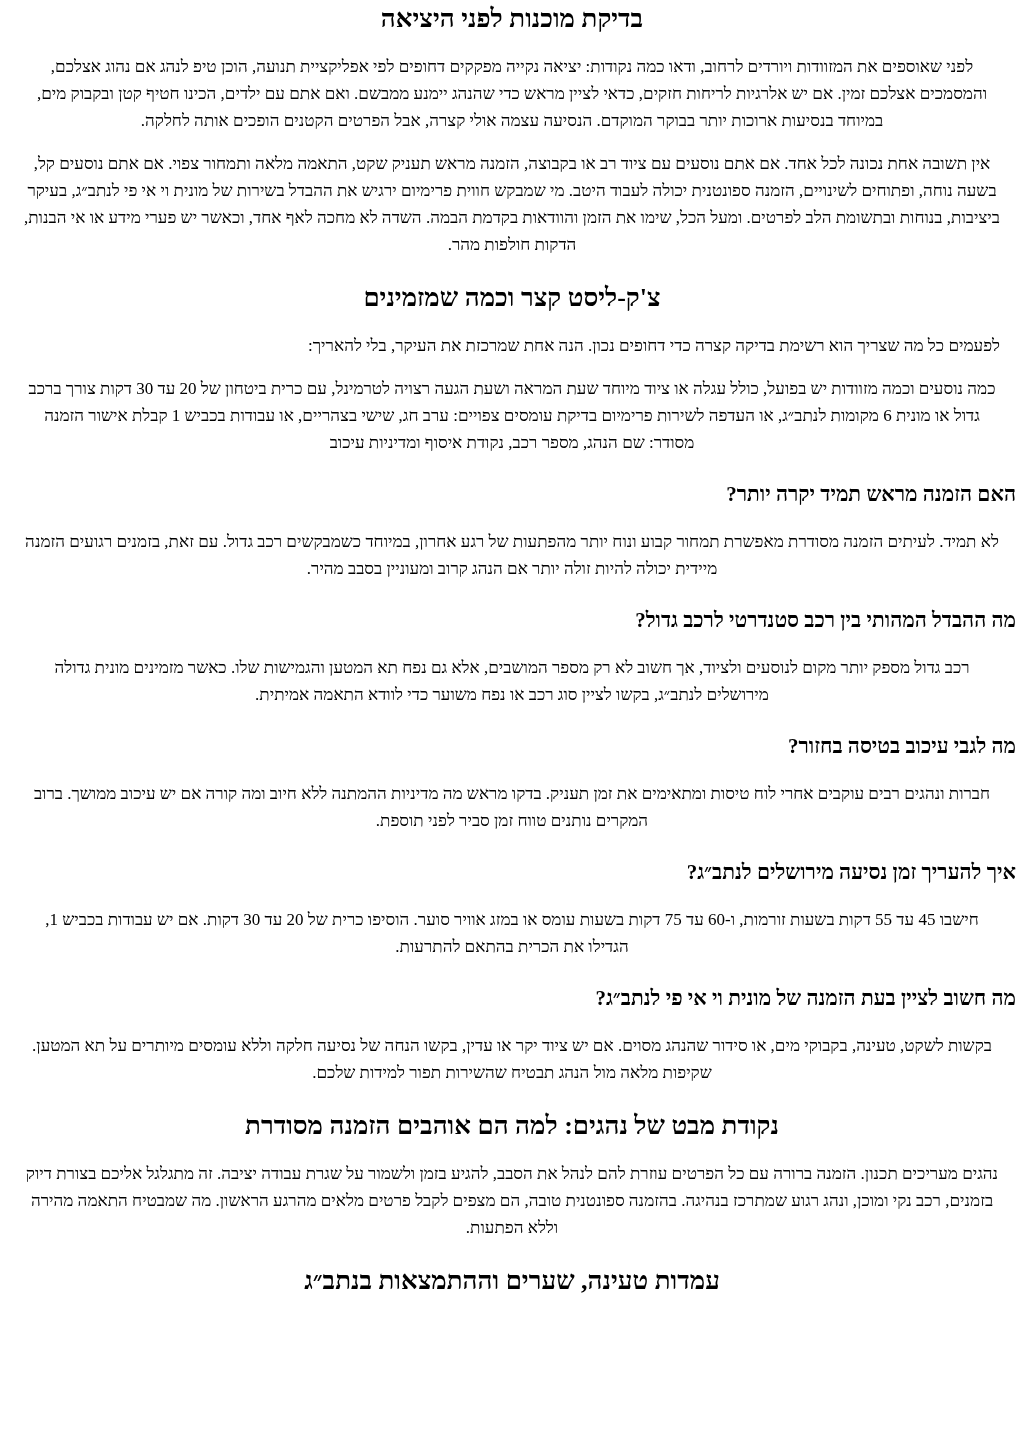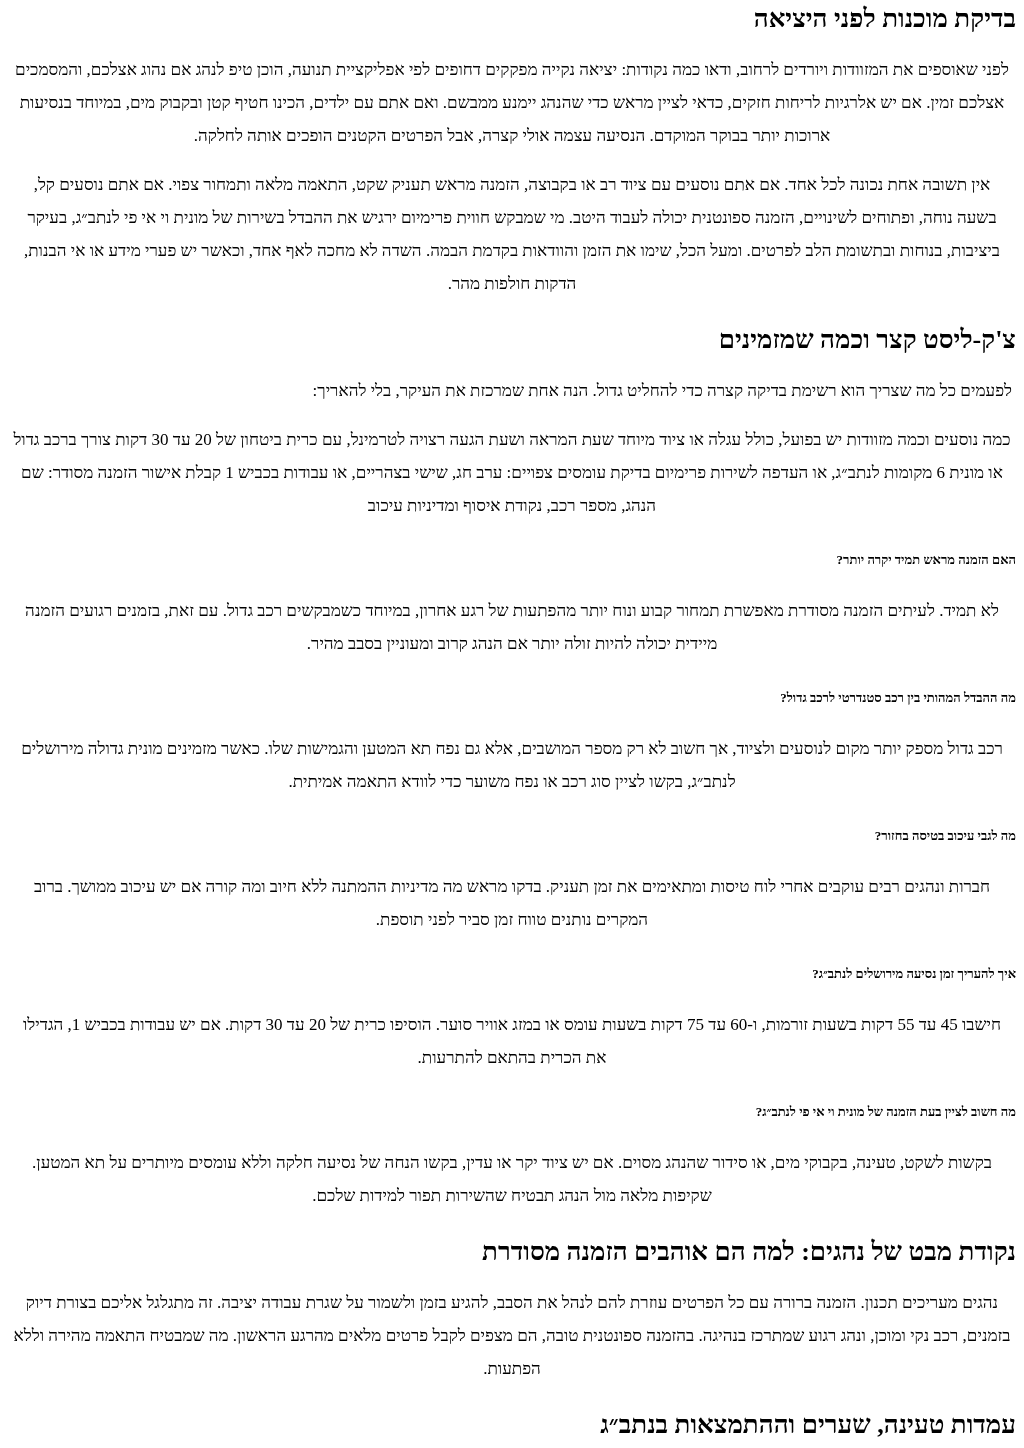--- a/index.html
+++ b/index.html
@@ -15,49 +15,49 @@
     font-family: "Liberation Serif", "DejaVu Serif", serif;
     font-size: 17px;
     direction: rtl;
   }
   article { width: 100%; }
   h2 {
     font-size: 26px;
     font-weight: bold;
     line-height: 32px;
     margin: 24px 0 18px 0;
-    text-align: right;
+    text-align: center;
   }
   h2.first { margin-top: 0; }
   h3 {
-    font-size: 13px;
+    font-size: 21px;
     font-weight: bold;
     line-height: 24px;
     margin: 26px 0 22px 0;
     text-align: right;
   }
   p {
-    margin: 16px 4px;
-    line-height: 33px;
+    margin: 16px 16px;
+    line-height: 27px;
     text-align: center;
   }
   p.start-aligned { text-align: right; }
 </style>
 </head>
 <body>
 
 <article>
 
   <h2 class="first">בדיקת מוכנות לפני היציאה</h2>
   <p>לפני שאוספים את המזוודות ויורדים לרחוב, ודאו כמה נקודות: יציאה נקייה מפקקים דחופים לפי אפליקציית תנועה, הוכן טיפ לנהג אם נהוג אצלכם, והמסמכים אצלכם זמין. אם יש אלרגיות לריחות חזקים, כדאי לציין מראש כדי שהנהג יימנע ממבשם. ואם אתם עם ילדים, הכינו חטיף קטן ובקבוק מים, במיוחד בנסיעות ארוכות יותר בבוקר המוקדם. הנסיעה עצמה אולי קצרה, אבל הפרטים הקטנים הופכים אותה לחלקה.</p>
 
   <p>אין תשובה אחת נכונה לכל אחד. אם אתם נוסעים עם ציוד רב או בקבוצה, הזמנה מראש תעניק שקט, התאמה מלאה ותמחור צפוי. אם אתם נוסעים קל, בשעה נוחה, ופתוחים לשינויים, הזמנה ספונטנית יכולה לעבוד היטב. מי שמבקש חווית פרימיום ירגיש את ההבדל בשירות של מונית וי אי פי לנתב״ג, בעיקר ביציבות, בנוחות ובתשומת הלב לפרטים. ומעל הכל, שימו את הזמן והוודאות בקדמת הבמה. השדה לא מחכה לאף אחד, וכאשר יש פערי מידע או אי הבנות, הדקות חולפות מהר.</p>
 
   <h2>צ'ק-ליסט קצר וכמה שמזמינים</h2>
-  <p class="start-aligned">לפעמים כל מה שצריך הוא רשימת בדיקה קצרה כדי להחליט גדול. הנה אחת שמרכזת את העיקר, בלי להאריך:</p>
+  <p class="start-aligned">לפעמים כל מה שצריך הוא רשימת בדיקה קצרה כדי דחופים נכון. הנה אחת שמרכזת את העיקר, בלי להאריך:</p>
   <p>כמה נוסעים וכמה מזוודות יש בפועל, כולל עגלה או ציוד מיוחד שעת המראה ושעת הגעה רצויה לטרמינל, עם כרית ביטחון של 20 עד 30 דקות צורך ברכב גדול או מונית 6 מקומות לנתב״ג, או העדפה לשירות פרימיום בדיקת עומסים צפויים: ערב חג, שישי בצהריים, או עבודות בכביש 1 קבלת אישור הזמנה מסודר: שם הנהג, מספר רכב, נקודת איסוף ומדיניות עיכוב</p>
 
 
   <h3>האם הזמנה מראש תמיד יקרה יותר?</h3>
   <p>לא תמיד. לעיתים הזמנה מסודרת מאפשרת תמחור קבוע ונוח יותר מהפתעות של רגע אחרון, במיוחד כשמבקשים רכב גדול. עם זאת, בזמנים רגועים הזמנה מיידית יכולה להיות זולה יותר אם הנהג קרוב ומעוניין בסבב מהיר.</p>
 
   <h3>מה ההבדל המהותי בין רכב סטנדרטי לרכב גדול?</h3>
   <p>רכב גדול מספק יותר מקום לנוסעים ולציוד, אך חשוב לא רק מספר המושבים, אלא גם נפח תא המטען והגמישות שלו. כאשר מזמינים מונית גדולה מירושלים לנתב״ג, בקשו לציין סוג רכב או נפח משוער כדי לוודא התאמה אמיתית.</p>
 
   <h3>מה לגבי עיכוב בטיסה בחזור?</h3>

